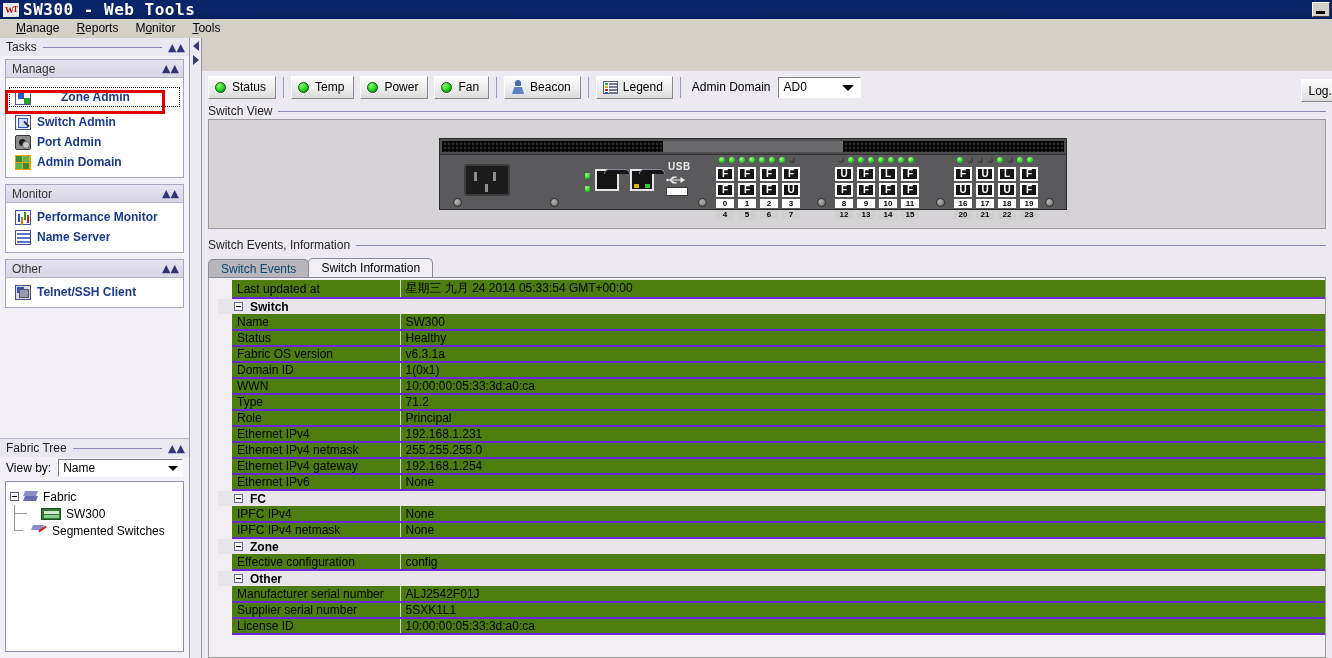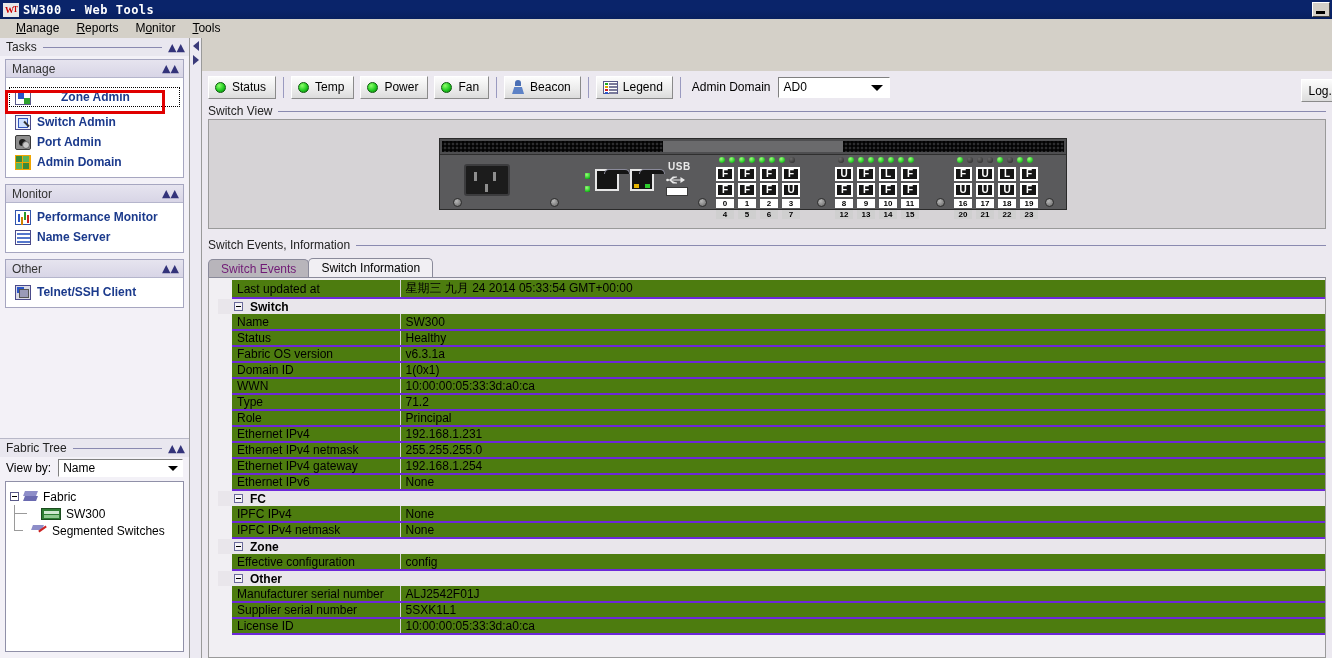--- a/index.html
+++ b/index.html
@@ -25,21 +25,21 @@
     margin-right: 4px;
     display: flex; align-items: center; justify-content: center;
     font-size: 9px; font-weight: bold; color: #cc0000;
     background: #e8e8e8;
     font-family: "Liberation Serif", serif;
     letter-spacing: -1px;
   }
   #titlebar .tb-title {
     flex: 1;
     font-family: "DejaVu Sans Mono", monospace;
-    font-size: 12px; font-weight: bold;
+    font-size: 16px; font-weight: bold;
     letter-spacing: 0.5px;
     white-space: nowrap; overflow: hidden;
   }
   .tb-btn {
     width: 18px; height: 15px;
     background: #d4d0c8;
     border: 1px solid;
     border-color: #fff #404040 #404040 #fff;
     position: relative;
   }
@@ -279,21 +279,21 @@
     margin: 0 7px 0 1px;
   }
   .ic-beacon { width:14px;height:14px;margin-right:5px;position:relative;flex:0 0 14px; }
   .ic-beacon::before{content:'';position:absolute;left:4px;top:0;width:6px;height:6px;background:#4a6fb5;border-radius:3px 3px 0 0;}
   .ic-beacon::after{content:'';position:absolute;left:1px;bottom:0;width:12px;height:7px;background:#5d82c6;clip-path:polygon(18% 0,82% 0,100% 100%,0 100%);}
   .ic-legend { width:15px;height:13px;margin-right:5px;position:relative;flex:0 0 15px;background:#fff;border:1px solid #5a5a8a; }
   .ic-legend::before{content:'';position:absolute;left:1px;top:1px;width:3px;height:2px;background:#22aa22;box-shadow:0 3px 0 #ddaa00,0 6px 0 #cc2222,0 9px 0 #2a55c8;}
   .ic-legend::after{content:'';position:absolute;left:5px;top:1px;width:8px;height:2px;background:#7a7a9a;box-shadow:0 3px 0 #7a7a9a,0 6px 0 #7a7a9a,0 9px 0 #7a7a9a;}
   .ad-label { font-size: 12px; margin: 0 7px 0 4px; }
   #ad-combo {
-    width: 112px; height: 21px;
+    width: 83px; height: 21px;
     background: #fff;
     border: 1px solid;
     border-color: #808080 #fff #fff #808080;
     display: flex; align-items: center;
     padding-left: 5px; font-size: 12px;
     position: relative;
   }
   #ad-combo .arrow {
     position: absolute; right: 6px; top: 7px;
     width: 0; height: 0;
@@ -419,21 +419,21 @@
   #tabs { display: flex; align-items: flex-end; height: 21px; margin-top: 3px; }
   .tab {
     height: 19px; padding: 0 12px;
     display: flex; align-items: center;
     font-size: 12px;
     border: 1px solid #8a8a9a; border-bottom: none;
     border-radius: 5px 5px 0 0;
     margin-right: -1px;
     cursor: default;
   }
-  .tab.inactive { background: #b8b5bb; color: #701a75; height: 18px; }
+  .tab.inactive { background: #b8b5bb; color: #0c4a6e; height: 18px; }
   .tab.active { background: #f1eff3; color: #000; }
   #tablewrap {
     flex: 1;
     background: #f1eff3;
     border: 1px solid #9a9a9a;
     border-top: 1px solid #8a8a9a;
     overflow: hidden;
     padding: 2px 0 0 9px;
   }
   table.info { border-collapse: collapse; width: 100%; table-layout: fixed; font-size: 12px; }

